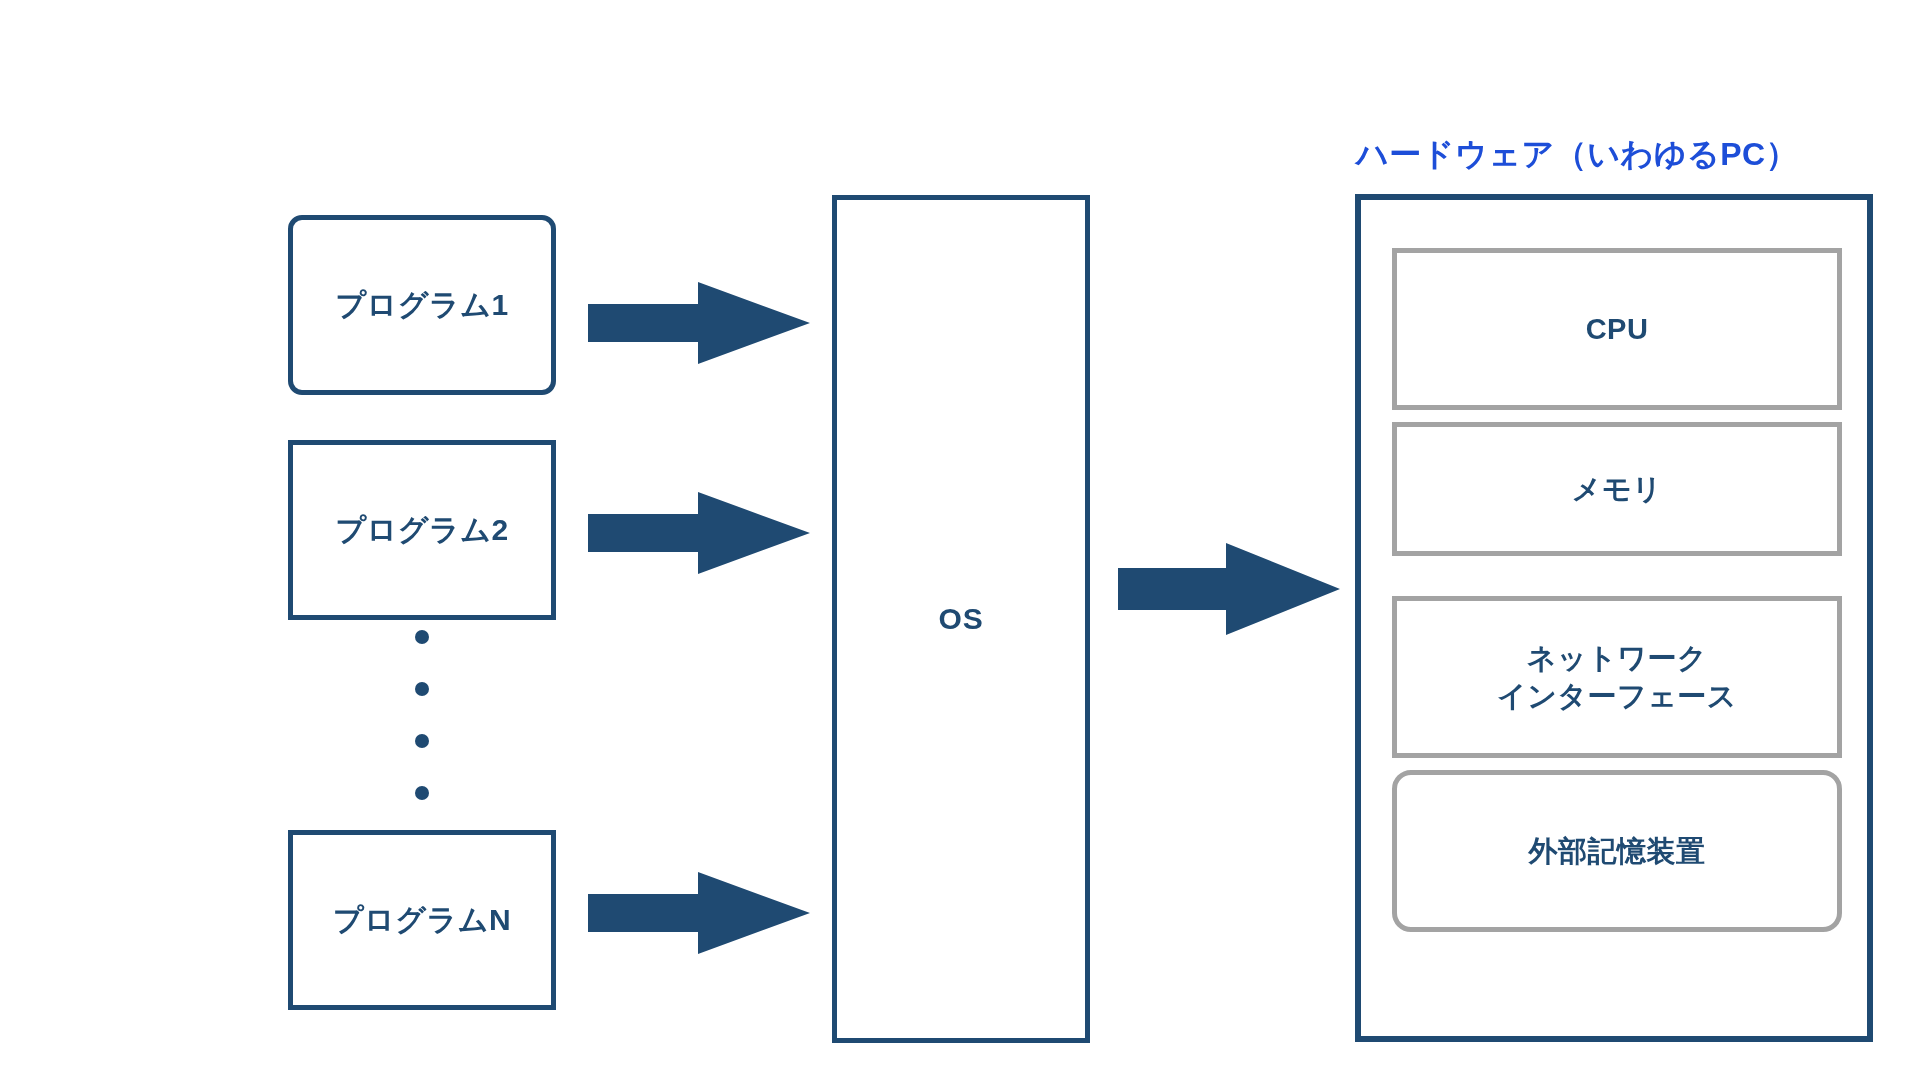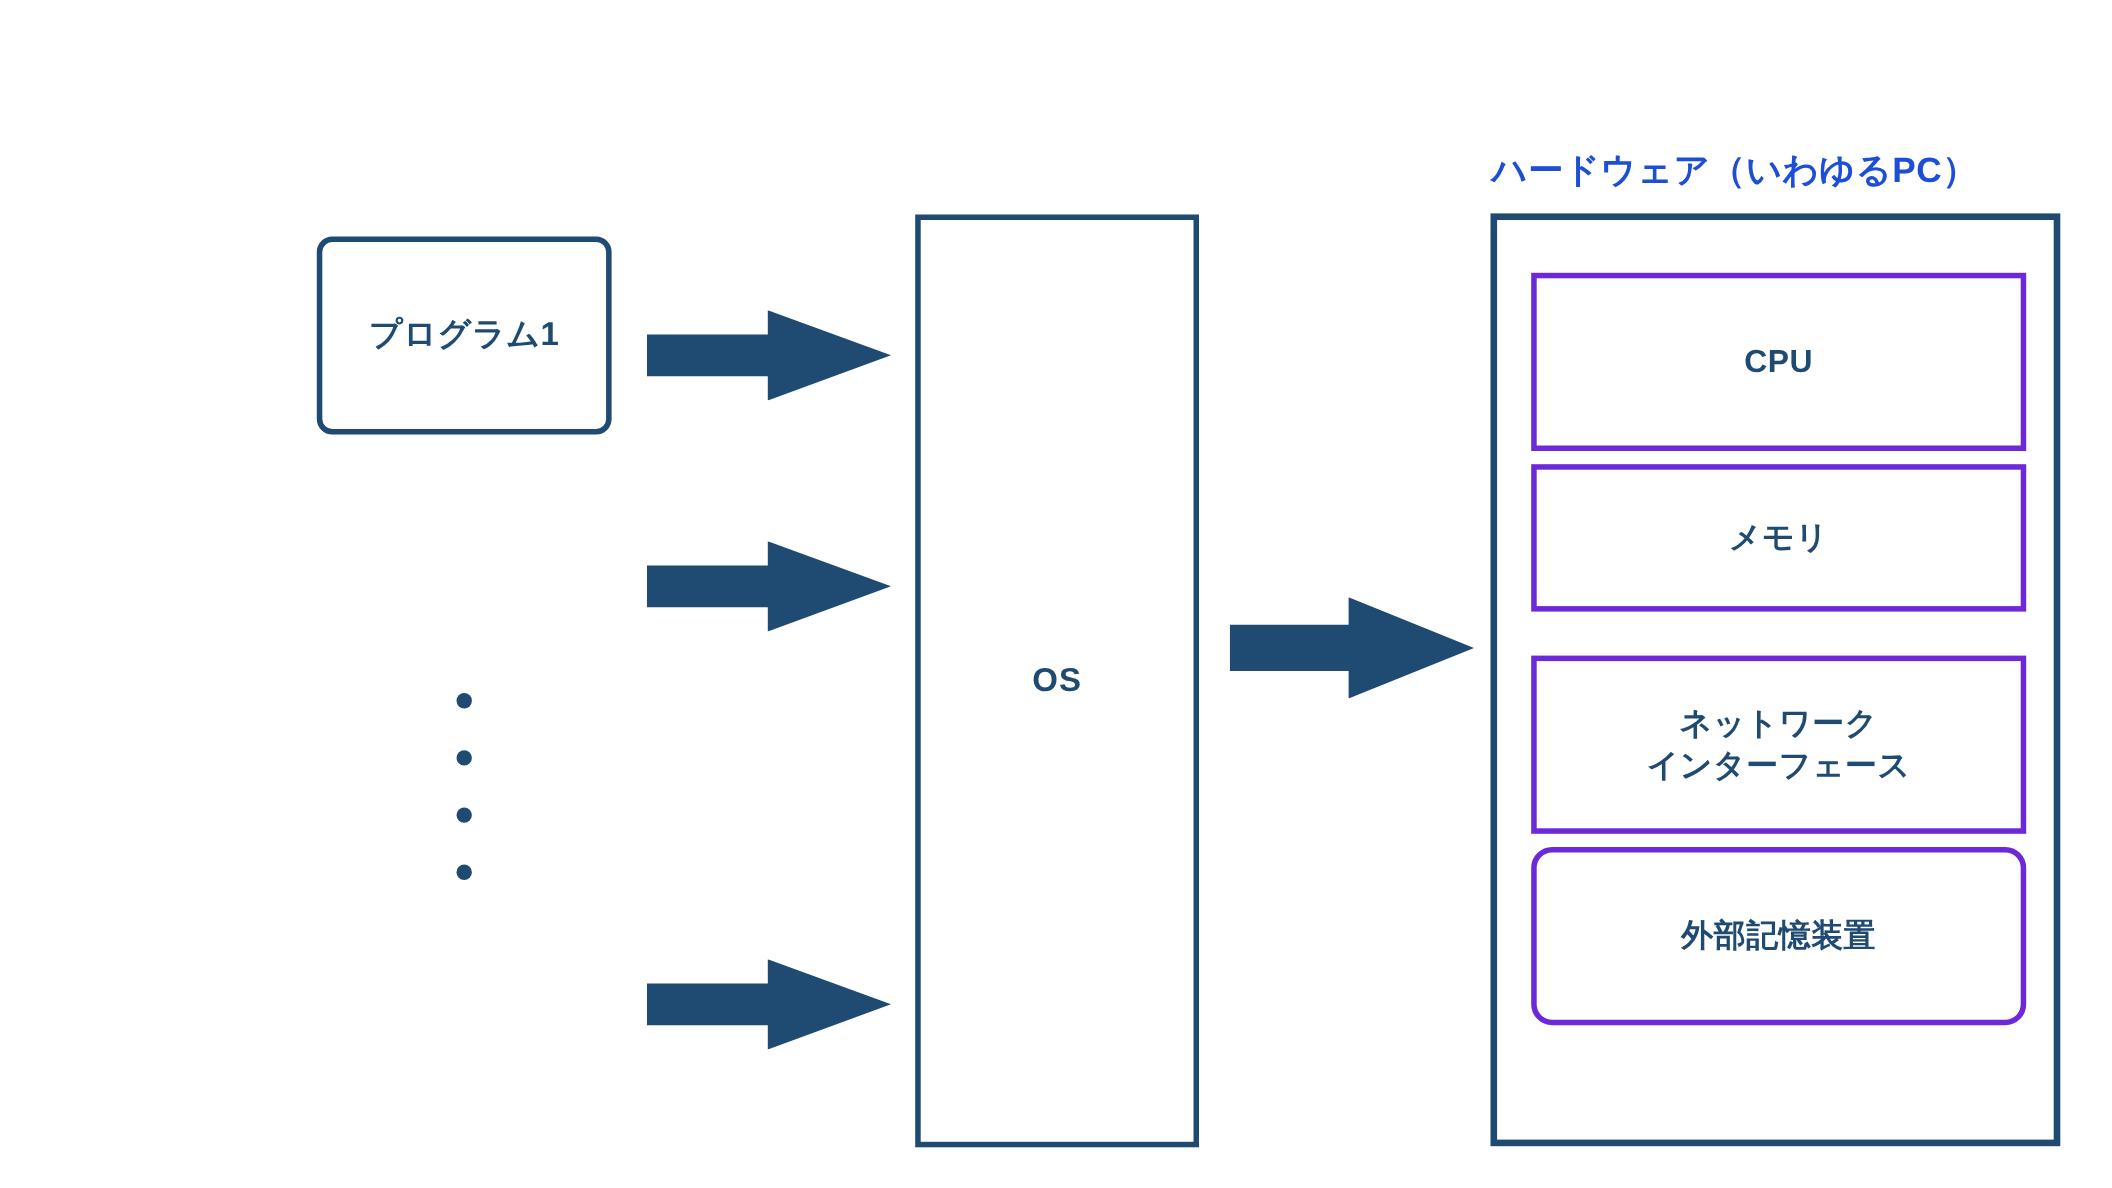--- a/index.html
+++ b/index.html
@@ -158,21 +158,21 @@
     left: 1355px;
     top: 194px;
     width: 518px;
     height: 848px;
     border: 6px solid #1f4a72;
     background: #ffffff;
   }
 
   .hw-inner {
     position: absolute;
-    border: 5px solid #6d28d9;
+    border: 5px solid #a3a3a3;
     background: #ffffff;
     display: flex;
     align-items: center;
     justify-content: center;
     color: #1f4a72;
     font-weight: 700;
     font-size: 29px;
     text-align: center;
     line-height: 1.32;
     letter-spacing: 0.5px;
@@ -187,28 +187,34 @@
 </head>
 <body>
 
 <div class="slide">
 
 
   <div class="nbox prog-box prog-1">
     <span>プログラム1</span>
   </div>
 
+  <div class="nbox prog-box prog-2">
+    <span>プログラム2</span>
+  </div>
 
   <div class="dots">
     <span class="dot"></span>
     <span class="dot"></span>
     <span class="dot"></span>
     <span class="dot"></span>
   </div>
 
+  <div class="nbox prog-box prog-n">
+    <span>プログラムN</span>
+  </div>
 
   <span class="arrow arrow-p1">
     <svg width="222" height="82" viewBox="0 0 222 82" aria-hidden="true">
       <polygon points="0,22 110,22 110,0 222,41 110,82 110,60 0,60" fill="#1f4a72"></polygon>
     </svg>
   </span>
 
   <span class="arrow arrow-p2">
     <svg width="222" height="82" viewBox="0 0 222 82" aria-hidden="true">
       <polygon points="0,22 110,22 110,0 222,41 110,82 110,60 0,60" fill="#1f4a72"></polygon>

